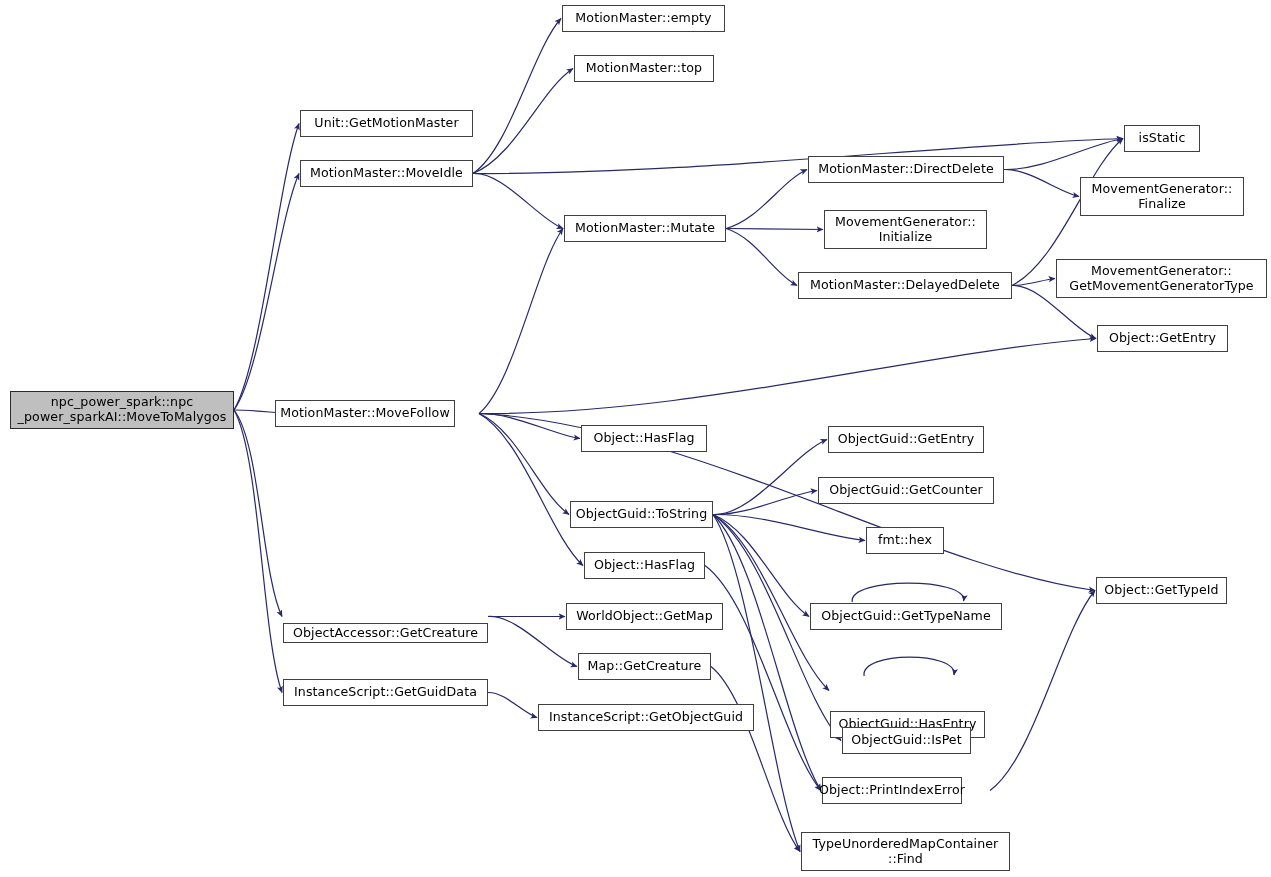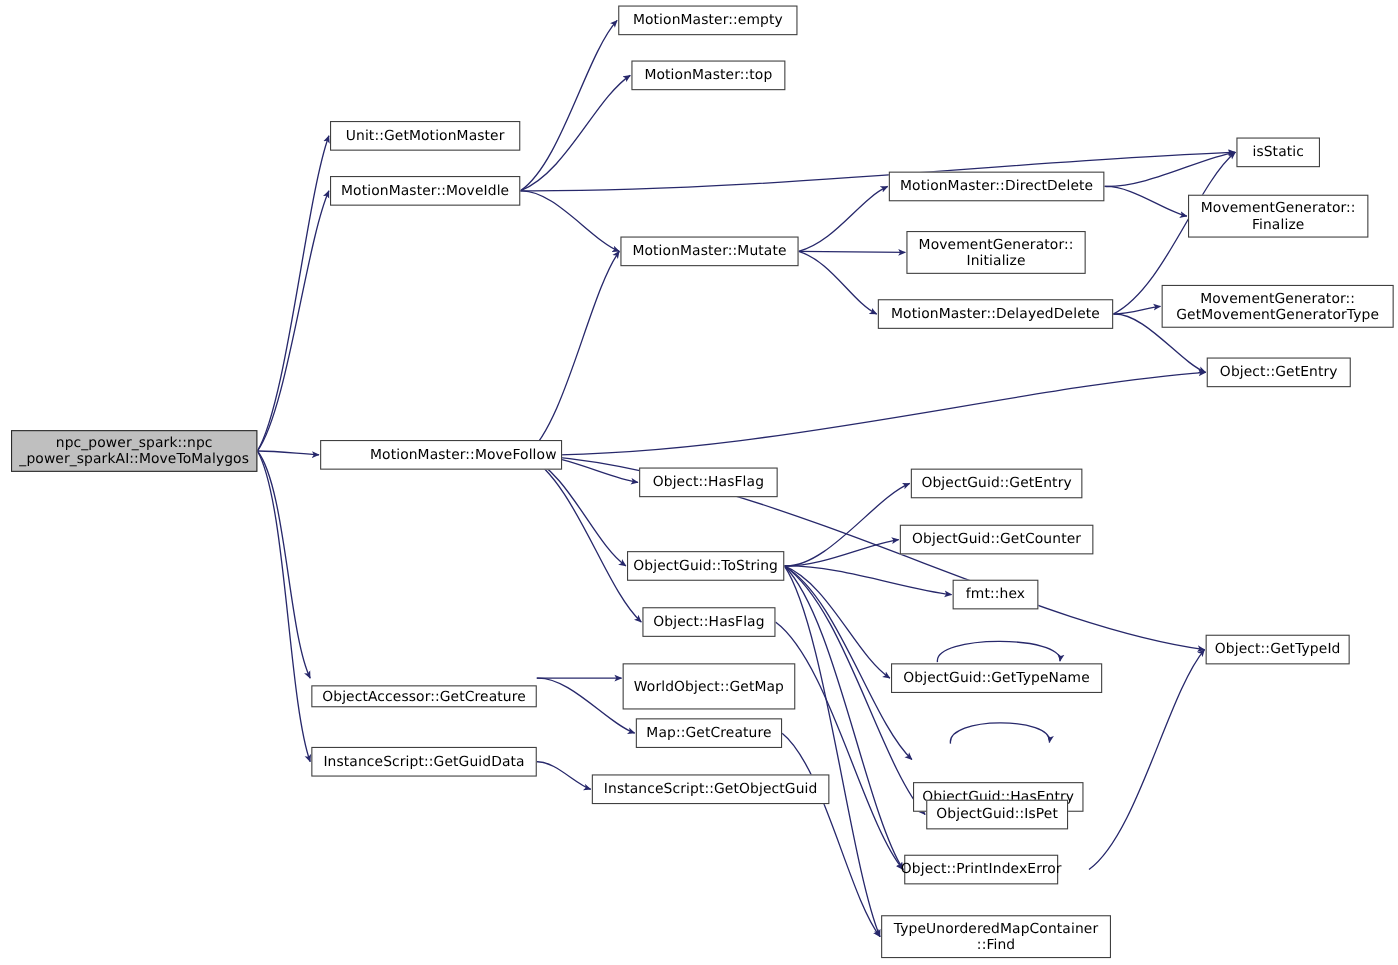--- a/index.html
+++ b/index.html
@@ -108,30 +108,30 @@
     <div class="node" style="left: 808px; top: 156px; width: 196px; height: 27px;"><span class="node-label">MotionMaster::DirectDelete</span></div>
     <div class="node" style="left: 824px; top: 210px; width: 163px; height: 39px;"><span class="node-label">MovementGenerator::
 Initialize</span></div>
     <div class="node" style="left: 798px; top: 272px; width: 214px; height: 27px;"><span class="node-label">MotionMaster::DelayedDelete</span></div>
     <div class="node" style="left: 1124px; top: 125px; width: 76px; height: 27px;"><span class="node-label">isStatic</span></div>
     <div class="node" style="left: 1080px; top: 177px; width: 164px; height: 39px;"><span class="node-label">MovementGenerator::
 Finalize</span></div>
     <div class="node" style="left: 1056px; top: 259px; width: 211px; height: 39px;"><span class="node-label">MovementGenerator::
 GetMovementGeneratorType</span></div>
     <div class="node" style="left: 1097px; top: 325px; width: 131px; height: 27px;"><span class="node-label">Object::GetEntry</span></div>
-    <div class="node" style="left: 291px; top: 400px; width: 220px; height: 27px; justify-content: flex-end;"><span class="node-label">MotionMaster::MoveFollow</span></div>
+    <div class="node" style="left: 275px; top: 400px; width: 180px; height: 27px;"><span class="node-label">MotionMaster::MoveFollow</span></div>
     <div class="node" style="left: 581px; top: 425px; width: 126px; height: 27px;"><span class="node-label">Object::HasFlag</span></div>
     <div class="node" style="left: 570px; top: 501px; width: 143px; height: 27px;"><span class="node-label">ObjectGuid::ToString</span></div>
     <div class="node" style="left: 828px; top: 426px; width: 156px; height: 27px;"><span class="node-label">ObjectGuid::GetEntry</span></div>
     <div class="node" style="left: 818px; top: 477px; width: 176px; height: 27px;"><span class="node-label">ObjectGuid::GetCounter</span></div>
     <div class="node" style="left: 866px; top: 527px; width: 78px; height: 27px;"><span class="node-label">fmt::hex</span></div>
     <div class="node" style="left: 810px; top: 603px; width: 192px; height: 27px;"><span class="node-label">ObjectGuid::GetTypeName</span></div>
     <div class="node" style="left: 584px; top: 552px; width: 121px; height: 27px;"><span class="node-label">Object::HasFlag</span></div>
     <div class="node" style="left: 283px; top: 603px; width: 205px; height: 20px; margin-top: 20px;"><span class="node-label">ObjectAccessor::GetCreature</span></div>
-    <div class="node" style="left: 566px; top: 603px; width: 157px; height: 42px;"><span class="node-label">WorldObject::GetMap</span></div>
+    <div class="node" style="left: 566px; top: 603px; width: 157px; height: 27px;"><span class="node-label">WorldObject::GetMap</span></div>
     <div class="node" style="left: 578px; top: 653px; width: 133px; height: 27px;"><span class="node-label">Map::GetCreature</span></div>
     <div class="node" style="left: 283px; top: 679px; width: 205px; height: 27px;"><span class="node-label">InstanceScript::GetGuidData</span></div>
     <div class="node" style="left: 538px; top: 704px; width: 216px; height: 27px;"><span class="node-label">InstanceScript::GetObjectGuid</span></div>
     <div class="node" style="left: 830px; top: 677px; width: 155px; height: 27px; margin-top: 34px;"><span class="node-label">ObjectGuid::HasEntry</span></div>
     <div class="node" style="left: 842px; top: 727px; width: 129px; height: 27px;"><span class="node-label">ObjectGuid::IsPet</span></div>
     <div class="node" style="left: 822px; top: 777px; width: 140px; height: 27px;"><span class="node-label">Object::PrintIndexError</span></div>
     <div class="node" style="left: 801px; top: 832px; width: 209px; height: 39px;"><span class="node-label">TypeUnorderedMapContainer
 ::Find</span></div>
     <div class="node" style="left: 1096px; top: 577px; width: 131px; height: 27px;"><span class="node-label">Object::GetTypeId</span></div>
   </div>

